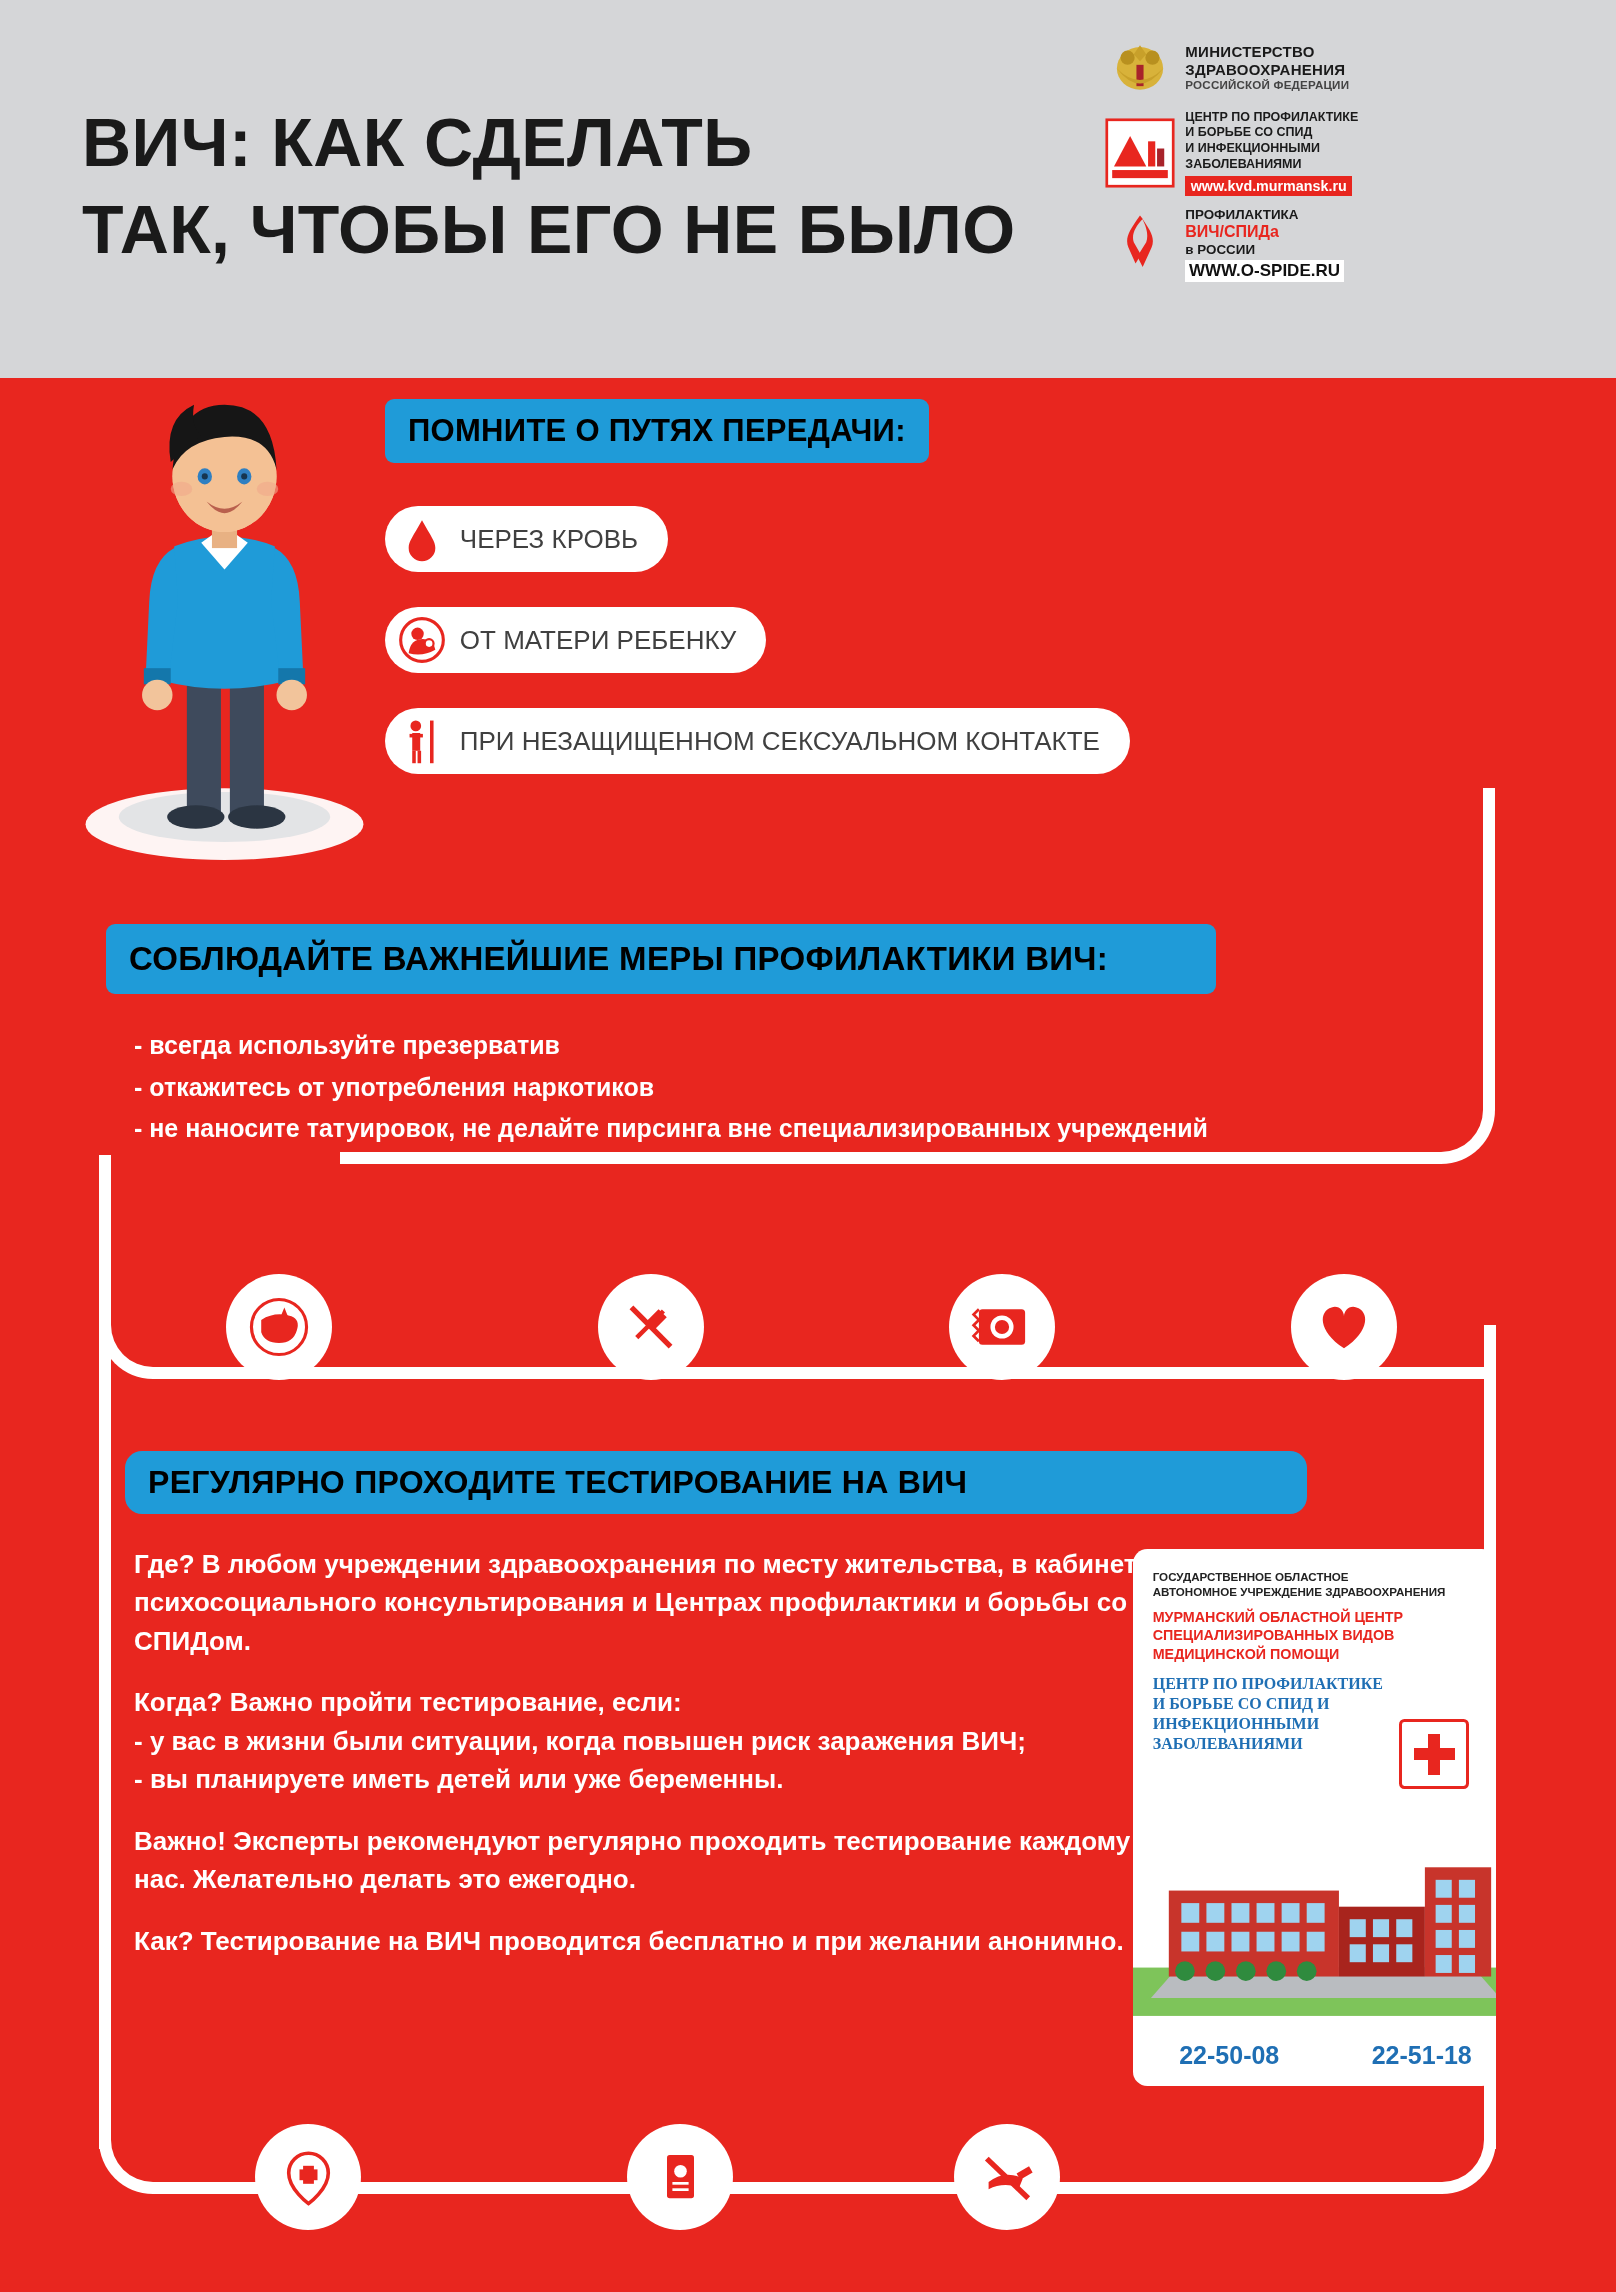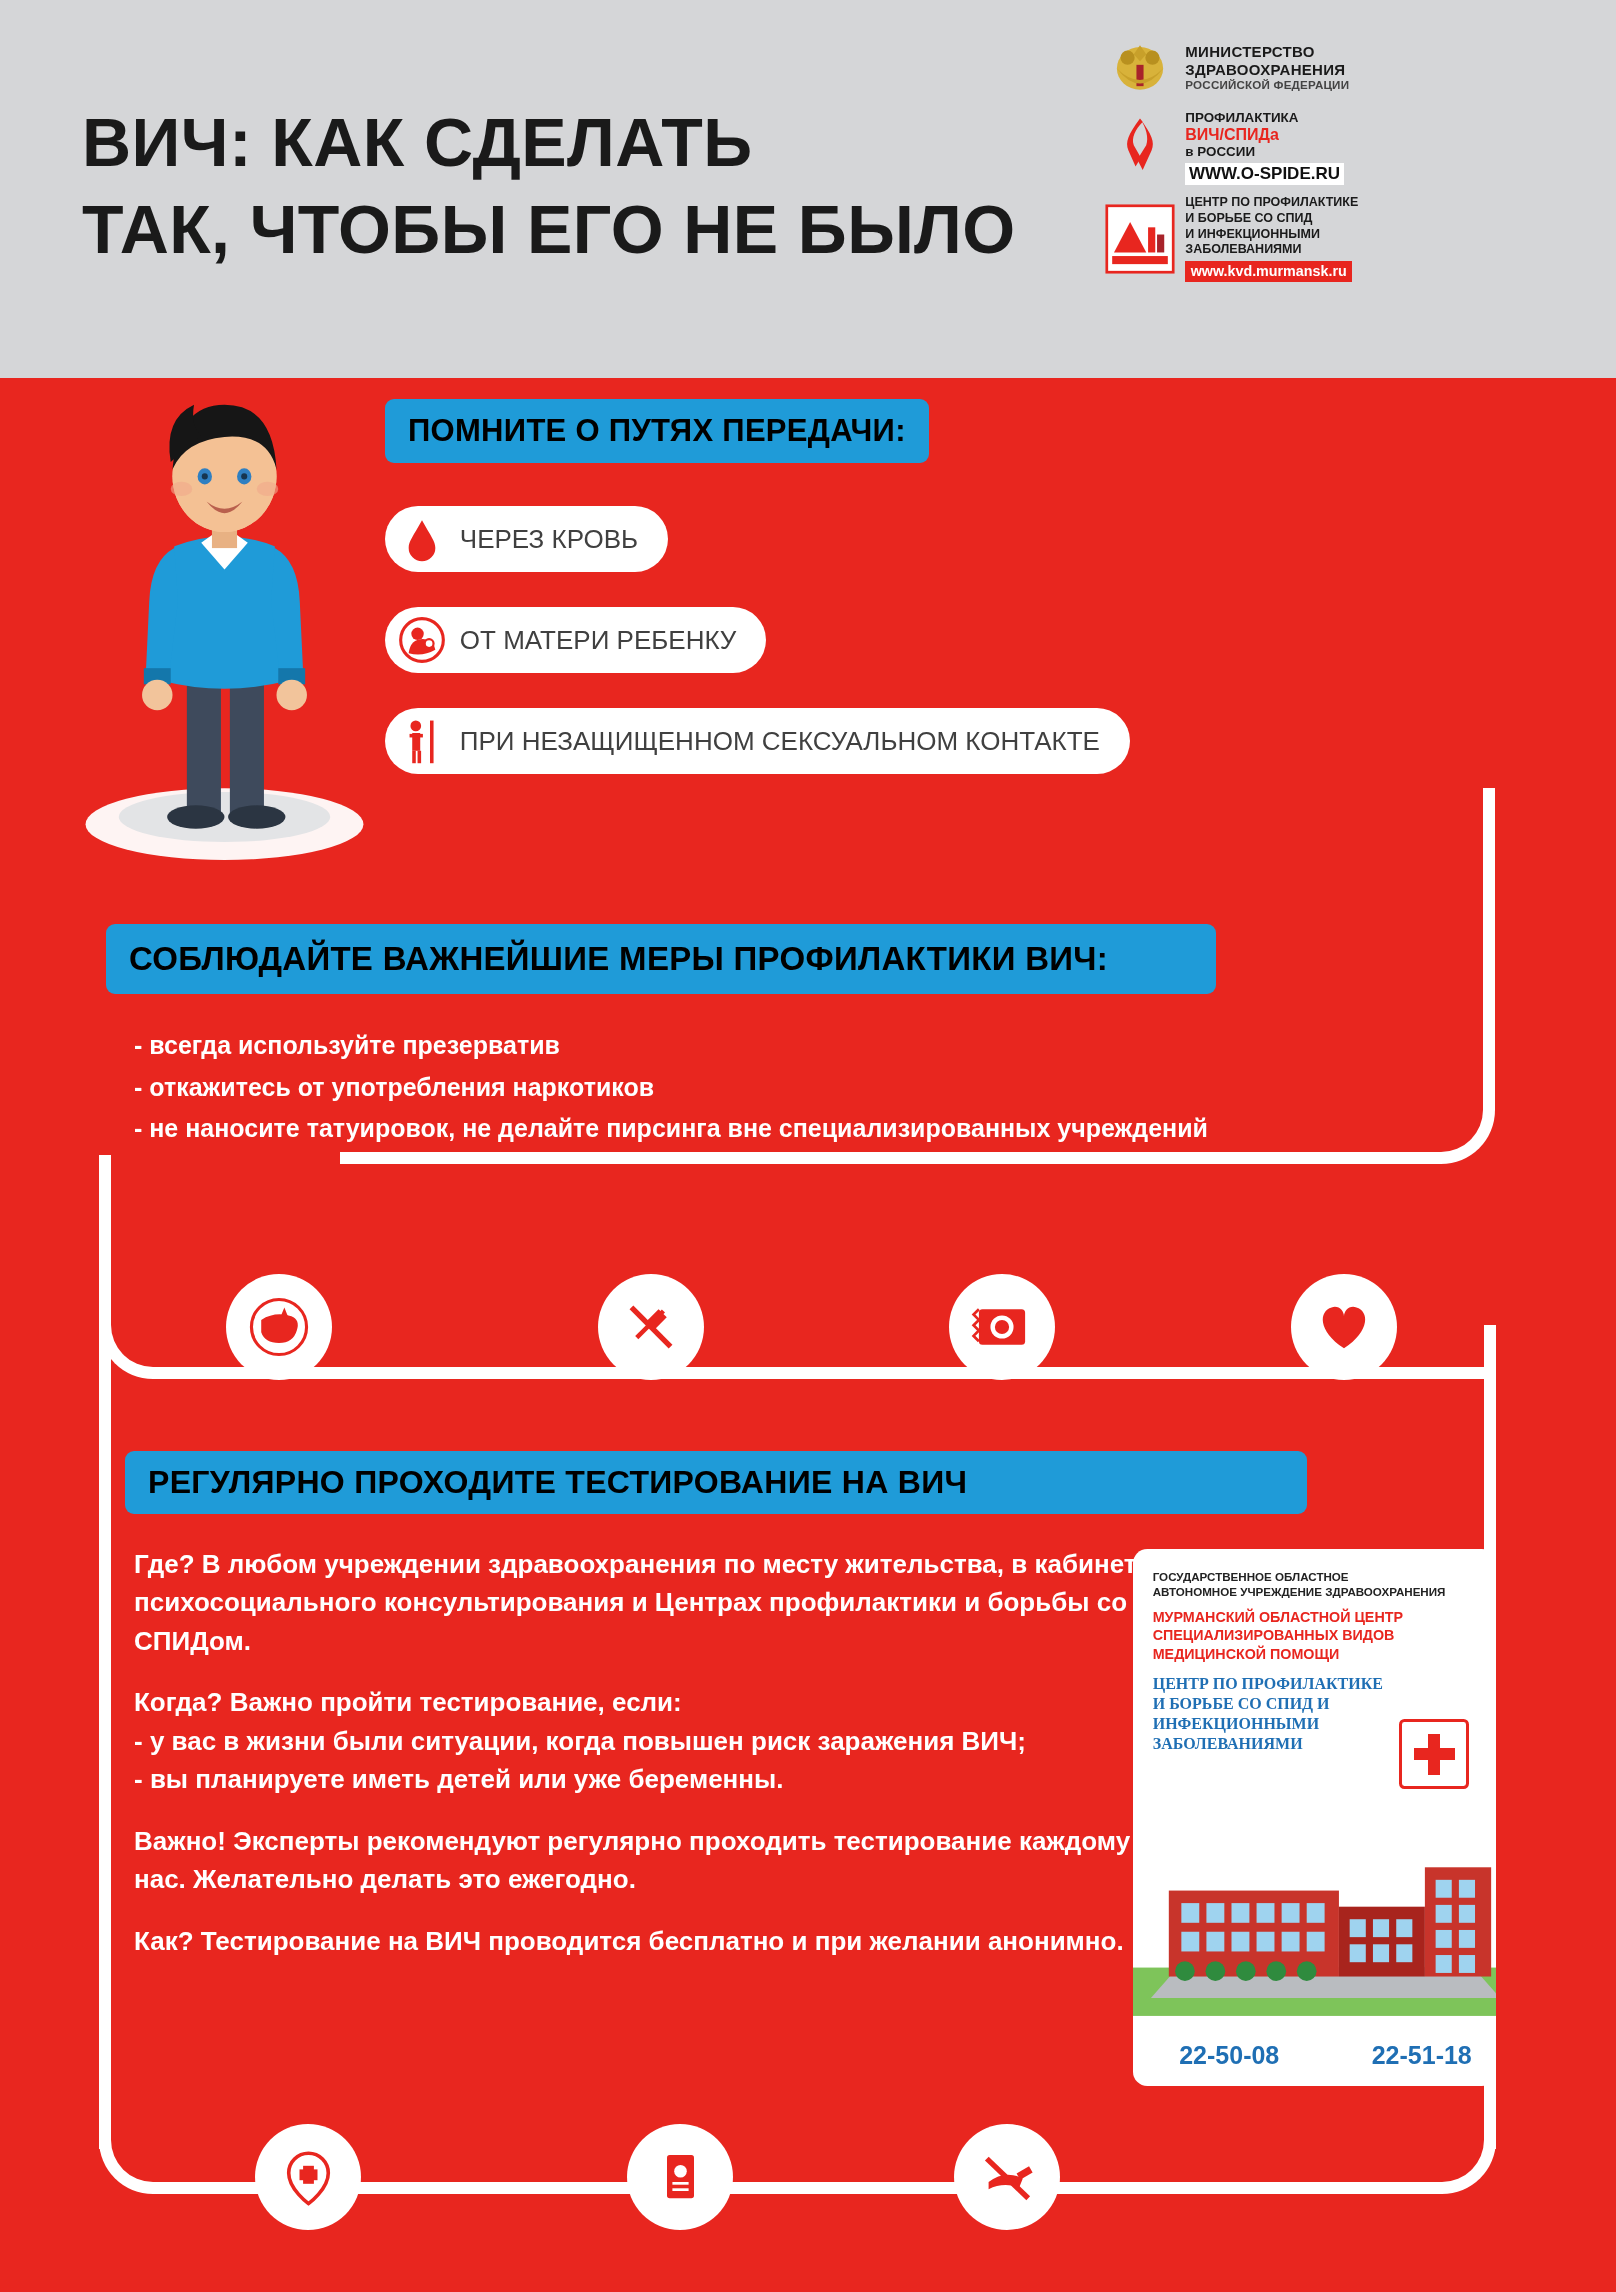--- a/index.html
+++ b/index.html
@@ -127,20 +127,21 @@
   }
   #banner-prevention {
     left: 106px; top: 924px;
     width: 1110px; height: 70px;
     font-size: 33px;
   }
   #banner-testing {
     left: 125px; top: 1451px;
     width: 1182px; height: 63px;
     font-size: 32px;
+    border-radius: 17px;
   }
 
   
   .pill {
     position: absolute;
     background: #fff;
     border-radius: 39px;
     height: 66px;
     display: flex;
     align-items: center;
@@ -280,49 +281,49 @@
         </div>
         <div class="logo-text">
           <div class="mz-l1">МИНИСТЕРСТВО</div>
           <div class="mz-l1">ЗДРАВООХРАНЕНИЯ</div>
           <div class="mz-l2">РОССИЙСКОЙ ФЕДЕРАЦИИ</div>
         </div>
       </div>
 
       <div class="logo-row">
         <div class="logo-mark">
-          <svg width="48" height="64" viewBox="0 0 54 72">
-            <path d="M27 4 C14 22 10 30 14 40 L22 58 L28 48 L20 34 C17 26 22 16 30 8 Z" fill="#e8261f"></path>
-            <path d="M27 4 C40 22 44 30 40 40 L30 62 L24 50 L34 34 C37 26 34 14 27 4 Z" fill="#e8261f"></path>
-          </svg>
-        </div>
-        <div class="logo-text">
-          <div class="pr-l1">ПРОФИЛАКТИКА</div>
-          <div class="pr-l2">ВИЧ/СПИДа</div>
-          <div class="pr-l3">в РОССИИ</div>
-          <div class="pr-url">WWW.O-SPIDE.RU</div>
-        </div>
-      </div>
-
-      <div class="logo-row">
-        <div class="logo-mark">
           <svg width="70" height="70" viewBox="0 0 78 78">
             <rect x="2" y="2" width="74" height="74" fill="#ffffff" stroke="#e8261f" stroke-width="3"></rect>
             <path d="M10 54 L28 20 L46 54 Z" fill="#e8261f"></path>
             <rect x="48" y="26" width="8" height="28" fill="#e8261f"></rect>
             <rect x="58" y="34" width="8" height="20" fill="#a8232a"></rect>
             <rect x="8" y="58" width="62" height="9" fill="#e8261f"></rect>
           </svg>
         </div>
         <div class="logo-text">
           <div class="c-l">ЦЕНТР ПО ПРОФИЛАКТИКЕ</div>
           <div class="c-l">И БОРЬБЕ СО СПИД</div>
           <div class="c-l">И ИНФЕКЦИОННЫМИ</div>
           <div class="c-l">ЗАБОЛЕВАНИЯМИ</div>
           <div class="c-url">www.kvd.murmansk.ru</div>
+        </div>
+      </div>
+
+      <div class="logo-row">
+        <div class="logo-mark">
+          <svg width="48" height="64" viewBox="0 0 54 72">
+            <path d="M27 4 C14 22 10 30 14 40 L22 58 L28 48 L20 34 C17 26 22 16 30 8 Z" fill="#e8261f"></path>
+            <path d="M27 4 C40 22 44 30 40 40 L30 62 L24 50 L34 34 C37 26 34 14 27 4 Z" fill="#e8261f"></path>
+          </svg>
+        </div>
+        <div class="logo-text">
+          <div class="pr-l1">ПРОФИЛАКТИКА</div>
+          <div class="pr-l2">ВИЧ/СПИДа</div>
+          <div class="pr-l3">в РОССИИ</div>
+          <div class="pr-url">WWW.O-SPIDE.RU</div>
         </div>
       </div>
 
     </div>
   </div>
 
   <div class="pipe pipe-1"></div>
   <div class="pipe pipe-2"></div>
   <div class="pipe pipe-3"></div>
   <div class="pipe pipe-2b"></div>

